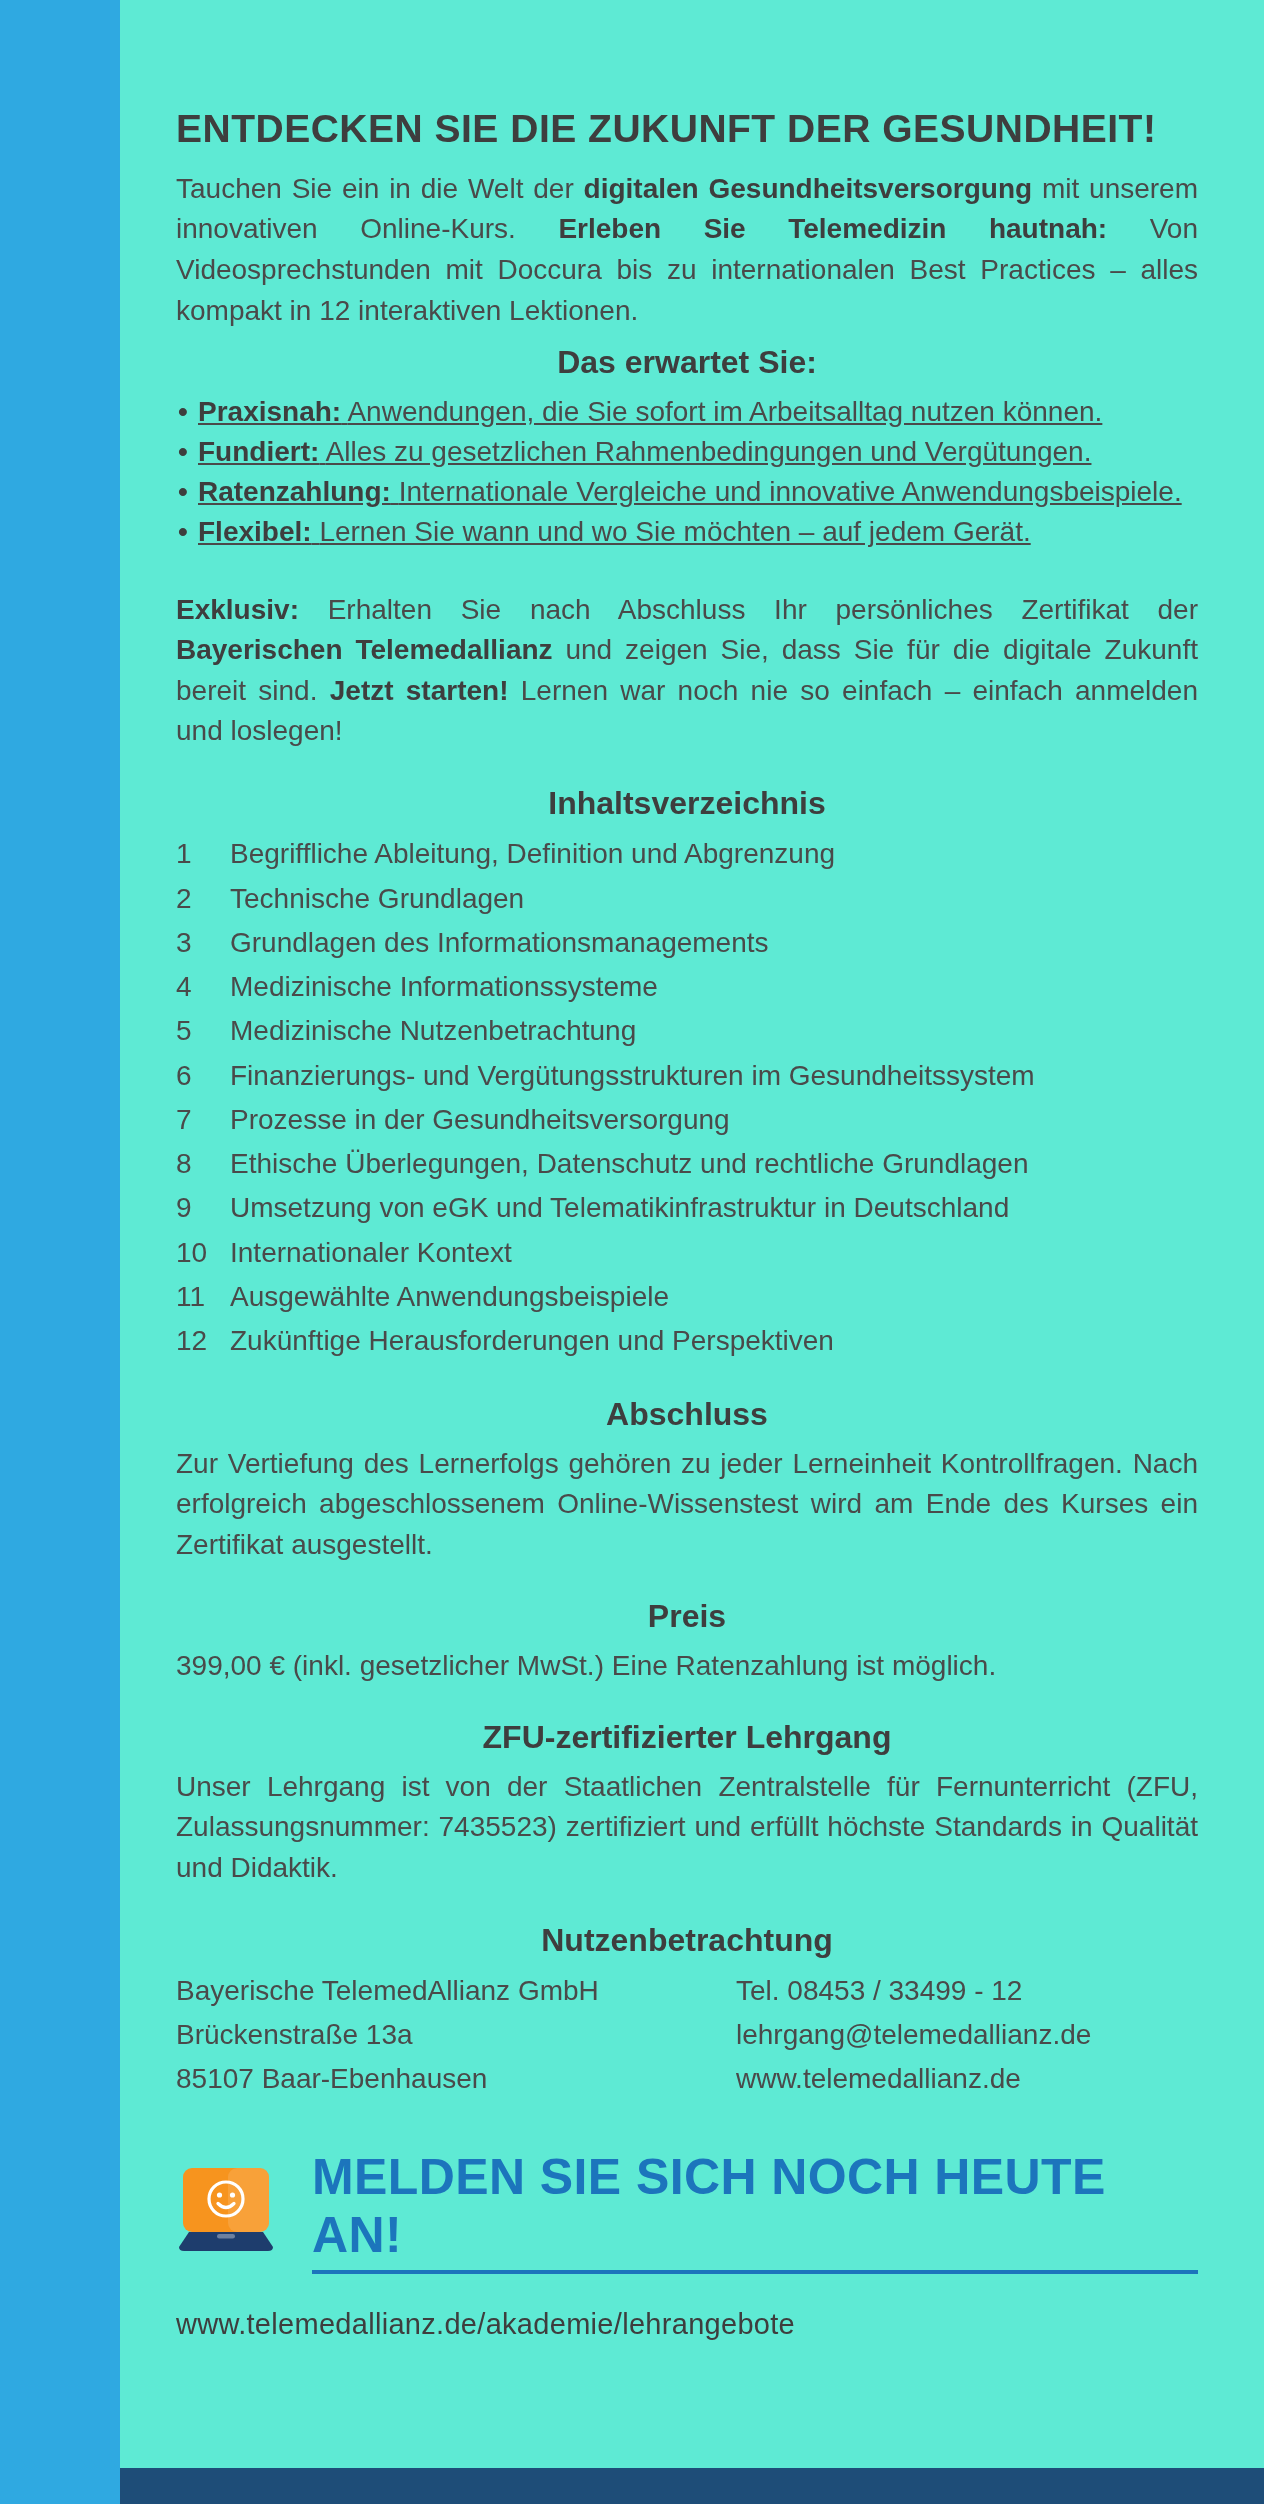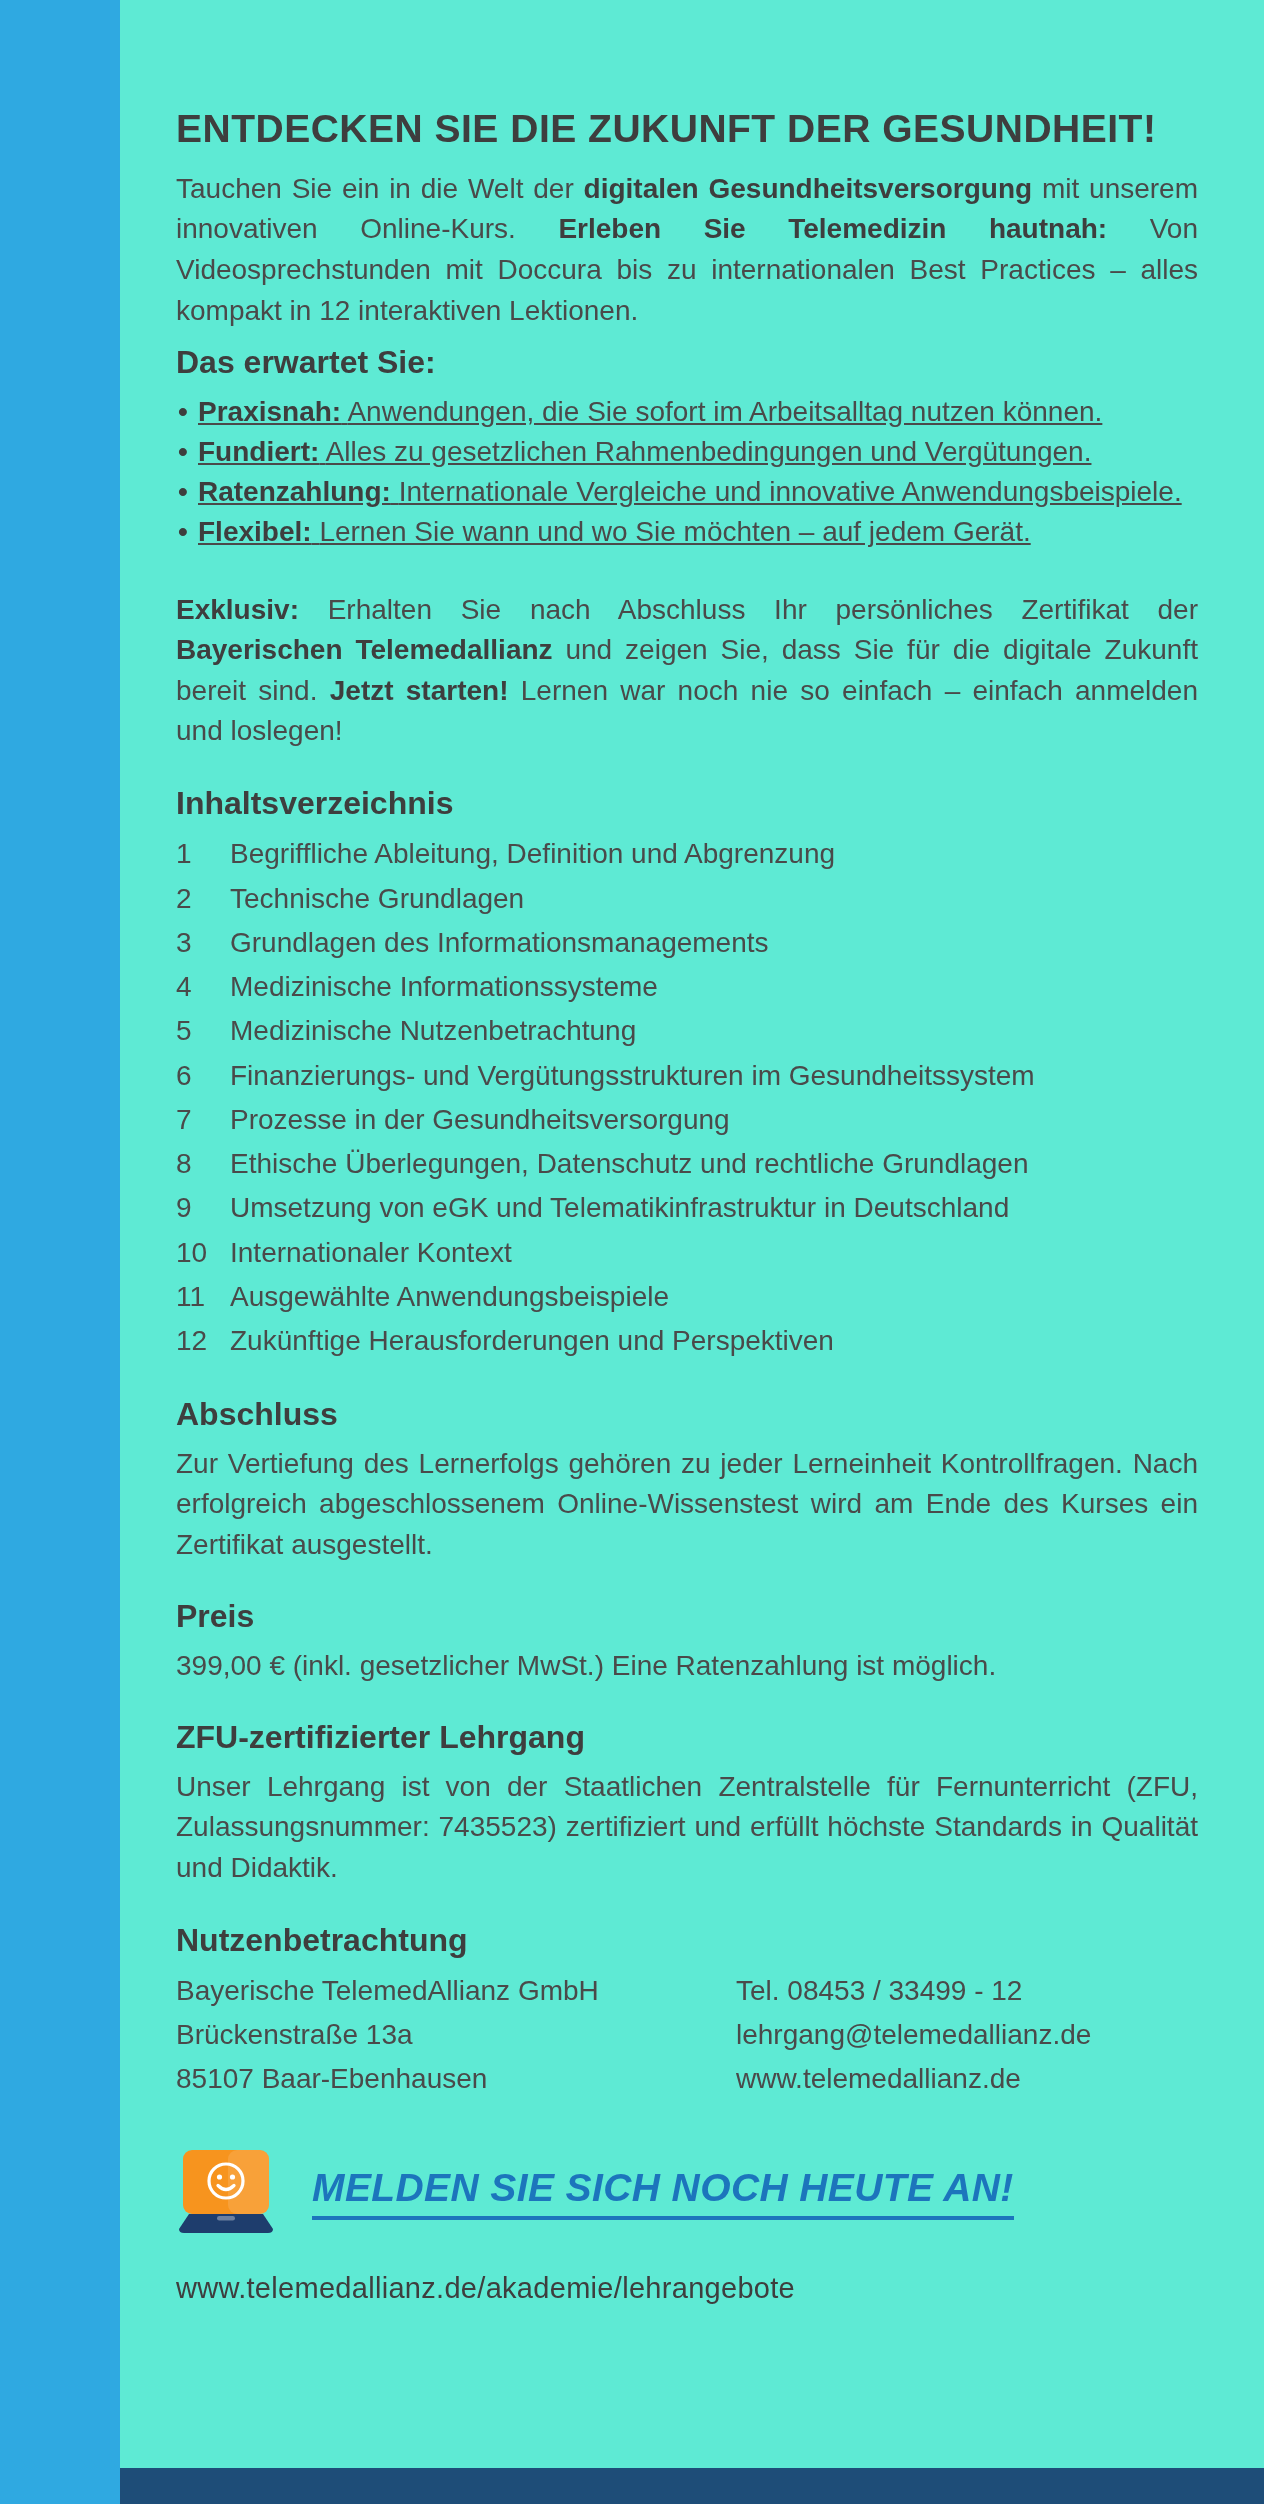--- a/index.html
+++ b/index.html
@@ -32,21 +32,21 @@
   .content{
     position:absolute;left:176px;right:66px;top:0;
     padding-top:106px;
   }
   h1{
     font-size:39px;line-height:1.2;letter-spacing:0.5px;
     color:var(--heading);font-weight:700;margin:0 0 16px 0;
   }
   h2{
     font-size:32px;line-height:1.2;color:var(--heading);
-    font-weight:700;margin:32px 0 10px 0;
+    font-weight:700;margin:32px 0 10px 0;text-align:center;
   }
   h2.tight{margin-top:6px;}
   p{
     font-size:28px;line-height:1.45;margin:0 0 12px 0;
   }
   .justify{text-align:justify;}
   .b{font-weight:700;color:var(--heading);}
   ul.benefits{list-style:none;margin:0;padding:0;}
   ul.benefits li{
     position:relative;padding-left:22px;
@@ -61,23 +61,23 @@
   ol.toc li{
     display:flex;font-size:28px;line-height:1.58;
   }
   ol.toc .num{flex:0 0 54px;}
   .cols{display:flex;font-size:28px;line-height:1.58;}
   .cols .addr{flex:0 0 560px;}
   .cta-row{display:flex;align-items:center;gap:36px;margin-top:46px;}
   .cta-icon{display:block;width:100px;height:90px;flex:0 0 100px;}
   .cta-icon svg{display:block;width:100%;height:100%;}
   .cta-label{
-    font-size:39px;font-weight:700;letter-spacing:0.4px;
+    font-size:50px;font-weight:700;letter-spacing:0.4px;
     color:var(--blue);text-decoration:none;cursor:pointer;
-    border-bottom:4px solid var(--blue);padding-bottom:6px;font-style:italic;
+    border-bottom:4px solid var(--blue);padding-bottom:6px;
   }
   .footer-url{
     margin-top:34px;font-size:29px;font-weight:400;
     color:var(--heading);letter-spacing:0.3px;cursor:pointer;
   }
 </style>
 </head>
 <body>
 
 <div class="page">

